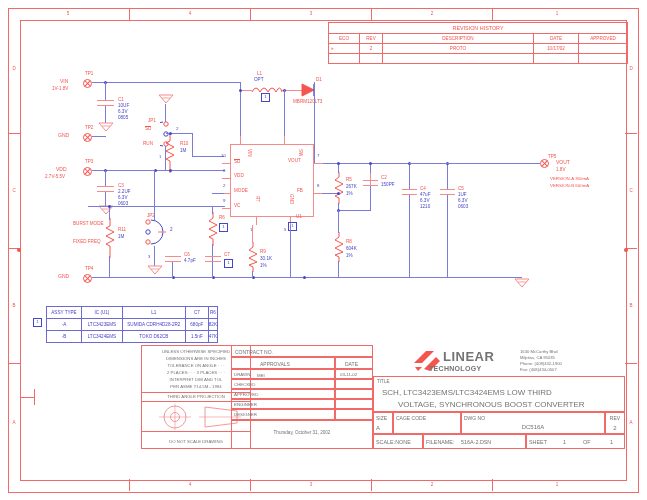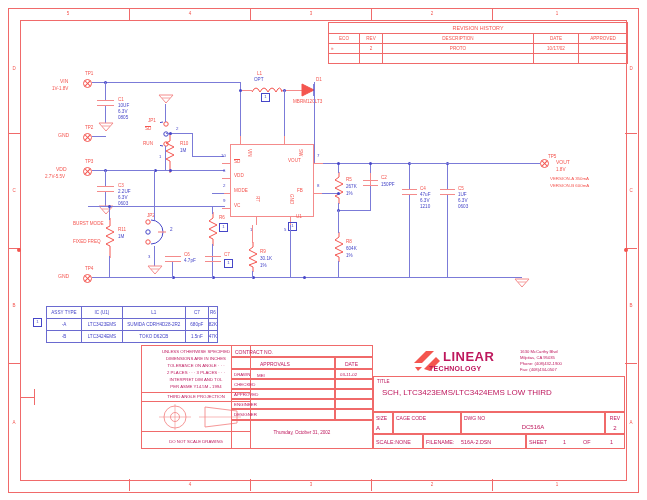--- a/index.html
+++ b/index.html
@@ -29,21 +29,21 @@
 
   .revTbl{left:328px;top:22px;width:300px;}
   .revTbl td{height:9px;font-size:4.6px;color:#f4554f;text-align:center;}
 
   .asmTbl{left:46px;top:306px;width:172px;}
   .asmTbl td{height:11px;font-size:4.6px;color:#4646c8;text-align:center;}
 
   
   #titleBlock{position:absolute;left:20px;top:345px;width:605px;height:134px;}
   .tbCell{position:absolute;border:1px solid #f06a6a;box-sizing:border-box;}
-  .tbTxt{position:absolute;font-size:5px;color:#be185d;white-space:nowrap;}
+  .tbTxt{position:absolute;font-size:5px;color:#737373;white-space:nowrap;}
   .tp{position:absolute;width:9px;height:9px;border:1.4px solid #f4554f;border-radius:50%;box-sizing:border-box;}
   .tp:before,.tp:after{content:"";position:absolute;background:#f4554f;}
   .tp:before{left:-0.5px;top:2.6px;width:7.2px;height:1.2px;transform:rotate(45deg);}
   .tp:after{left:-0.5px;top:2.6px;width:7.2px;height:1.2px;transform:rotate(-45deg);}
   .gnd{position:absolute;}
   .dot{position:absolute;width:3px;height:3px;background:#4646c8;border-radius:50%;}
   .dotR{position:absolute;width:3px;height:3px;background:#f4554f;border-radius:50%;}
   .refbox{position:absolute;border:1px solid #4646c8;font-size:4.4px;color:#4646c8;text-align:center;line-height:6px;width:7px;height:7px;}
   .icBox{position:absolute;border:1.3px solid #f48b8b;box-sizing:border-box;}
   .vert{writing-mode:vertical-rl;}
@@ -485,20 +485,21 @@
     <div class="tbTxt" style="left:423px;top:4px;font-size:13px;font-weight:bold;letter-spacing:0.5px;">LINEAR</div>
     <div class="tbTxt" style="left:409px;top:20px;font-size:7px;font-weight:bold;letter-spacing:0.3px;">TECHNOLOGY</div>
     <div class="tbTxt" style="left:500px;top:4px;font-size:4.2px;">1630 McCarthy Blvd</div>
     <div class="tbTxt" style="left:500px;top:10px;font-size:4.2px;">Milpitas, CA 95035</div>
     <div class="tbTxt" style="left:500px;top:16px;font-size:4.2px;">Phone: (408)432-1900</div>
     <div class="tbTxt" style="left:500px;top:22px;font-size:4.2px;">Fax: (408)434-0507</div>
 
     <div class="tbCell" style="left:353px;top:31px;width:252px;height:36px;"></div>
     <div class="tbTxt" style="left:357px;top:34px;font-size:4.6px;">TITLE</div>
     <div class="tbTxt" style="left:362px;top:43px;font-size:8px;">SCH,  LTC3423EMS/LTC3424EMS  LOW THIRD</div>
+    <div class="tbTxt" style="left:378px;top:55px;font-size:8px;">VOLTAGE, SYNCHRONOUS BOOST CONVERTER</div>
 
     <div class="tbCell" style="left:353px;top:67px;width:20px;height:22px;"></div>
     <div class="tbTxt" style="left:356px;top:70px;font-size:5px;">SIZE</div>
     <div class="tbTxt" style="left:356px;top:80px;font-size:6px;">A</div>
 
     <div class="tbCell" style="left:373px;top:67px;width:68px;height:22px;"></div>
     <div class="tbTxt" style="left:376px;top:70px;font-size:5px;">CAGE CODE</div>
     <div class="tbTxt" style="left:376px;top:80px;font-size:5px;"></div>
 
     <div class="tbCell" style="left:441px;top:67px;width:144px;height:22px;"></div>

